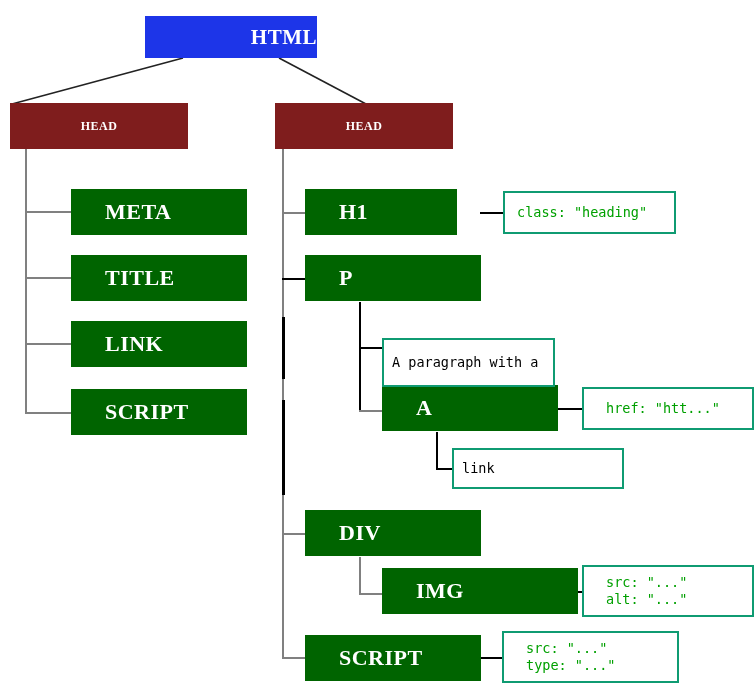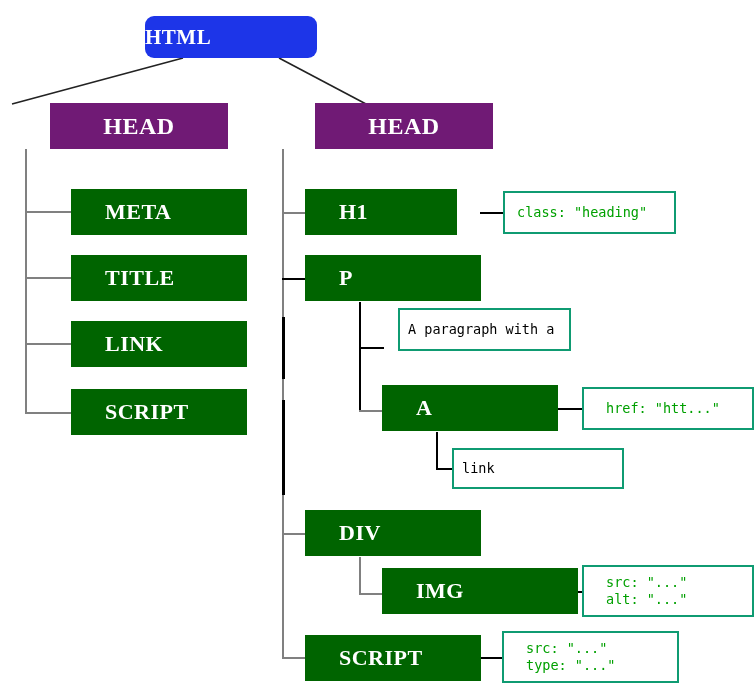--- a/index.html
+++ b/index.html
@@ -24,29 +24,27 @@
     align-items: center;
     color: #ffffff;
     font-family: "Liberation Serif", serif;
     font-weight: bold;
     letter-spacing: 0.5px;
     white-space: nowrap;
     user-select: none;
   }
   .node-root {
     background: #1d35e8;
-    justify-content: flex-start;
+    justify-content: flex-end;
     font-size: 21px;
-    border-radius: 9px;
   }
   .node-section {
-    background: #701a75;
+    background: #7f1d1d;
     justify-content: center;
-    font-size: 24px;
-    margin-left: 40px;
+    font-size: 12px;
   }
   .node-el {
     background: #006400;
     justify-content: flex-start;
     padding-left: 34px;
     font-size: 22px;
   }
   .attr {
     position: absolute;
     box-sizing: border-box;
@@ -171,21 +169,21 @@
   </div>
 
   <div class="node node-el" style="left:305px; top:635px; width:176px; height:46px;">
     <span>SCRIPT</span>
   </div>
 
   <div class="attr" style="left:503px; top:191px; width:173px; height:43px;">
     <span class="attr-green pad-left-xs">class: "heading"</span>
   </div>
 
-  <div class="attr" style="left:382px; top:308px; width:173px; height:43px;margin-left:16px;">
+  <div class="attr" style="left:382px; top:338px; width:173px; height:49px;">
     <span class="attr-black pad-left-sm">A paragraph with a</span>
   </div>
 
   <div class="attr" style="left:582px; top:387px; width:172px; height:43px;">
     <span class="attr-green pad-left">href: "htt..."</span>
   </div>
 
   <div class="attr" style="left:452px; top:448px; width:172px; height:41px;">
     <span class="attr-black pad-left-sm">link</span>
   </div>

